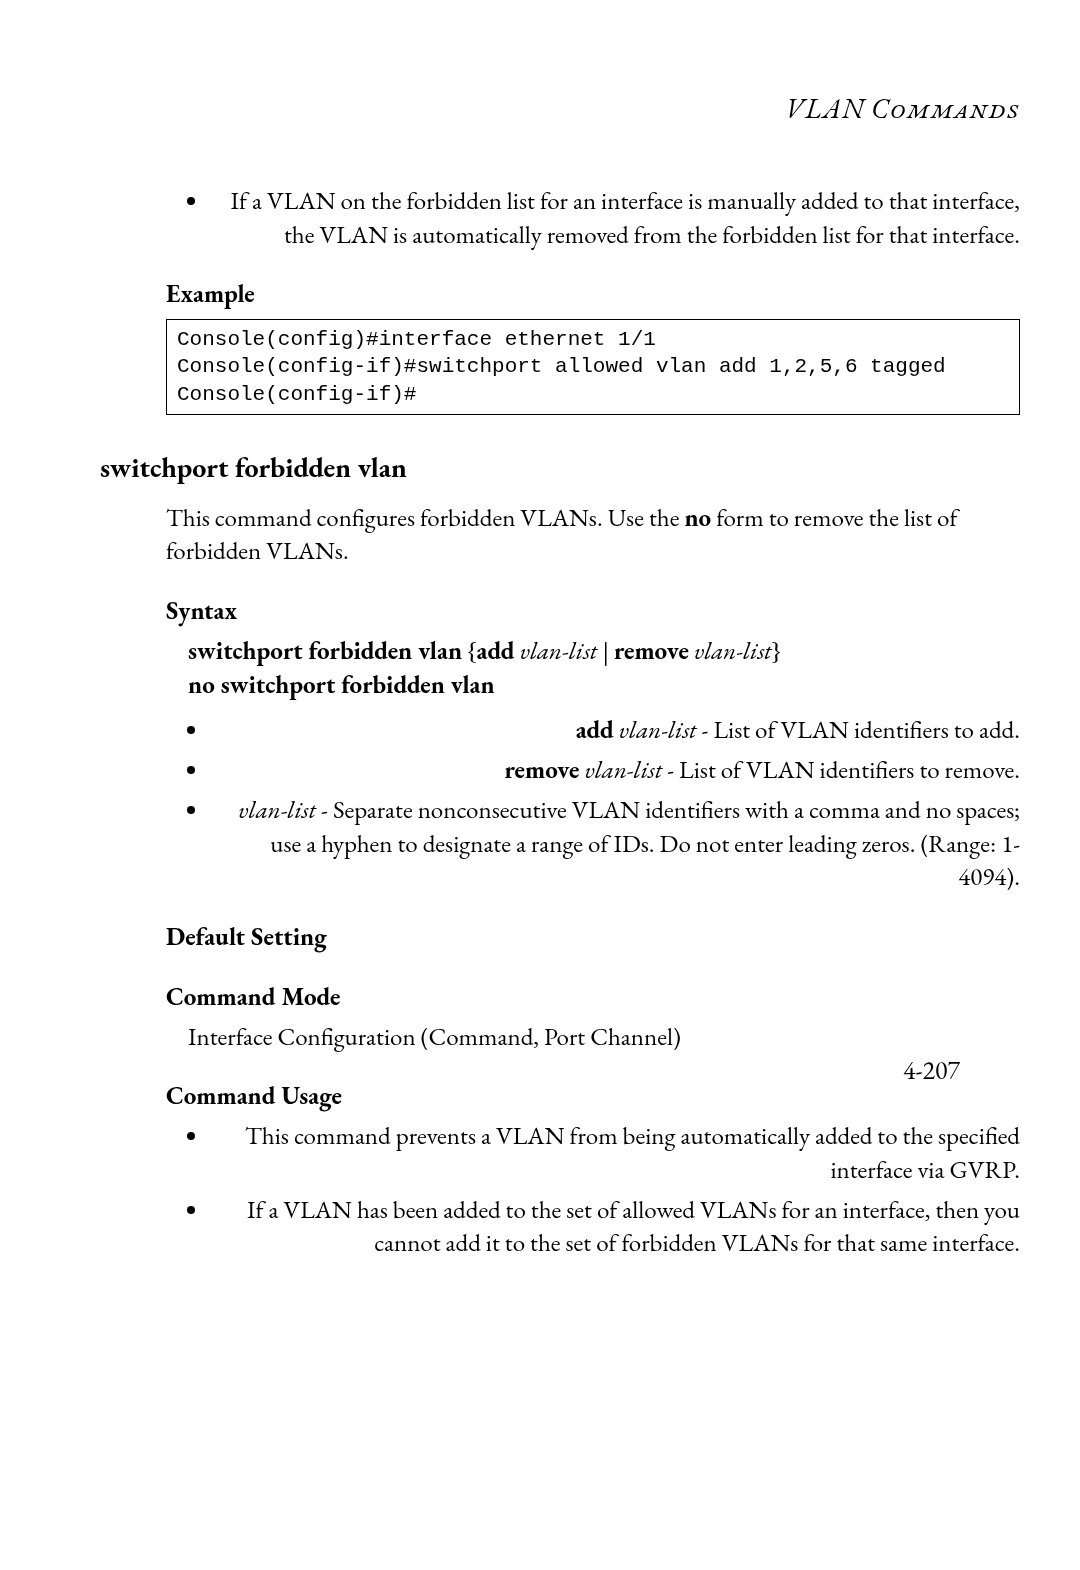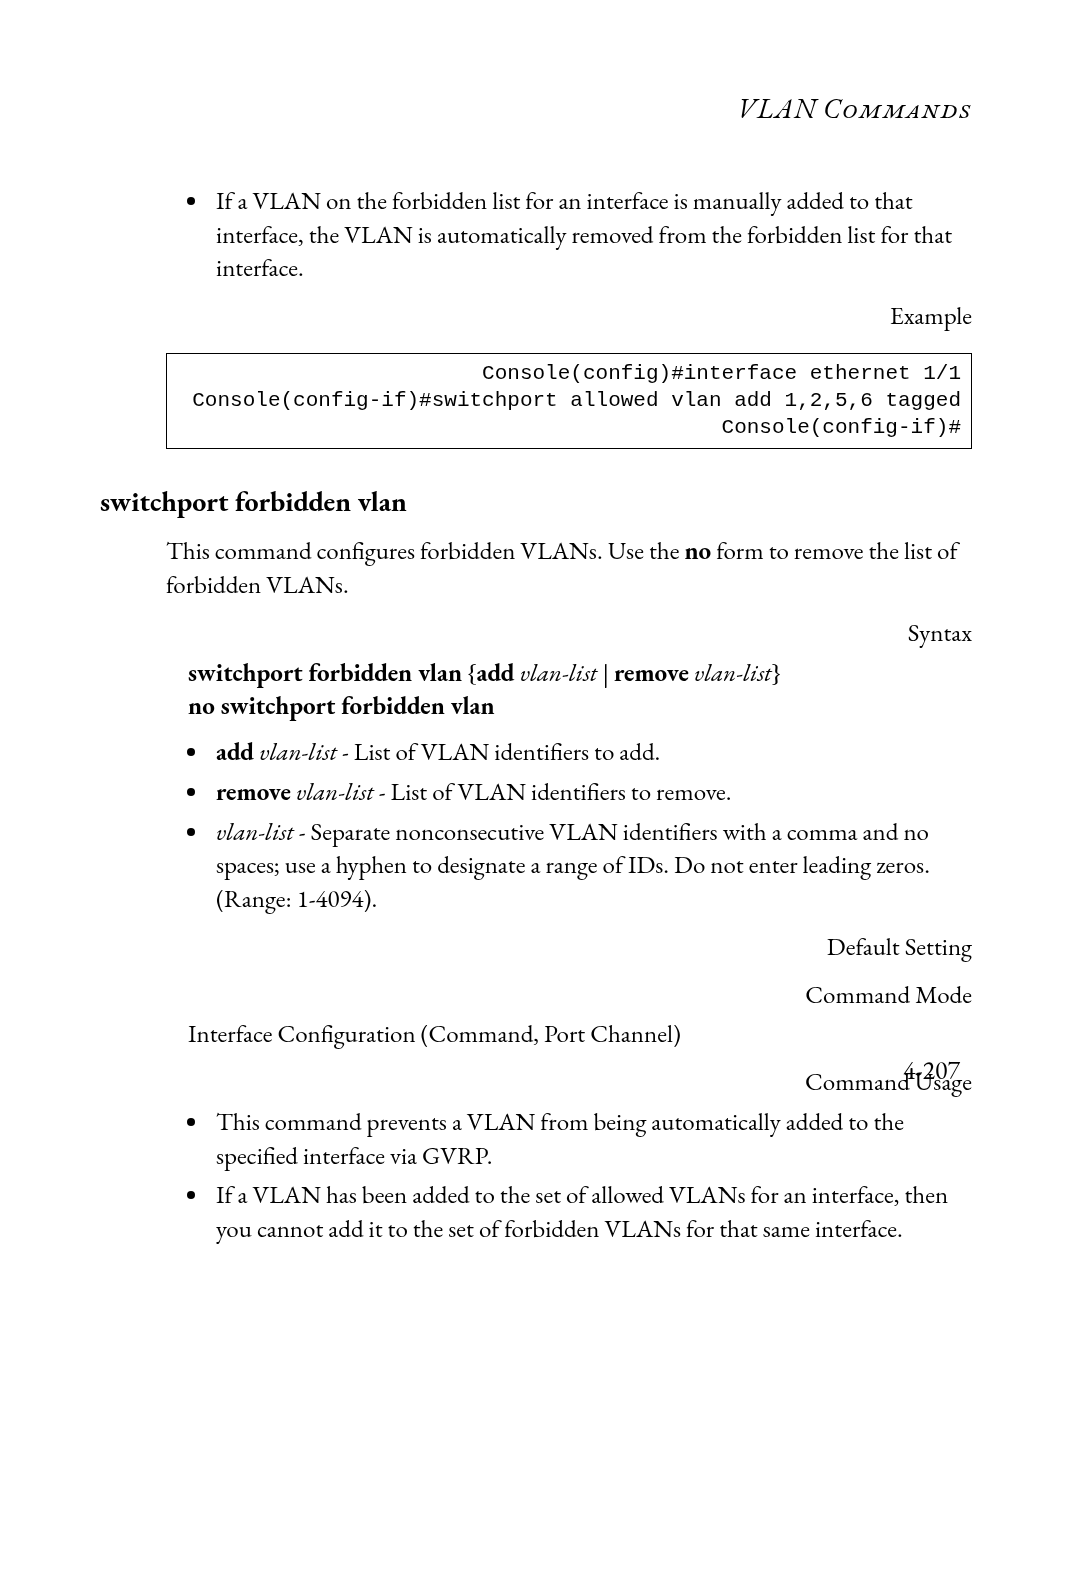--- a/index.html
+++ b/index.html
@@ -8,64 +8,63 @@
     background: #fff;
     width: 1080px;
     height: 1570px;
     font-family: Garamond, "EB Garamond", "Adobe Garamond Pro", "Times New Roman", serif;
     color: #000;
     font-size: 25px;
     line-height: 1.35;
   }
   .page {
     box-sizing: border-box;
-    padding: 90px 108px 60px 100px;
+    padding: 90px 60px 60px 100px;
     position: relative;
     height: 1166px;
   }
   .running-header {
     text-align: right;
     font-style: italic;
     font-variant: small-caps;
     font-size: 28px;
     letter-spacing: 1px;
     margin-bottom: 56px;
   }
   .body-indent {
     margin-left: 66px;
   }
   ul.bullets {
     margin: 0 0 10px 0;
     padding-left: 44px;
     list-style: disc;
+    text-align: right;
   }
   ul.bullets li {
     margin-bottom: 6px;
     padding-left: 6px;
   }
   .subhead {
-    font-weight: normal;
+    font-weight: bold;
     font-size: 25px;
-    margin-top: 14px;
+    margin-top: 26px;
     margin-bottom: 6px;
-    text-align: right;
   }
   .para {
     margin: 0 0 10px 0;
   }
   .code-block {
     border: 1px solid #000;
     font-family: "Courier New", Courier, monospace;
     font-size: 21px;
     padding: 6px 10px;
     white-space: pre;
     line-height: 1.3;
-    margin-top: 20px;
+    margin-top: 8px;
     margin-bottom: 34px;
-    text-align: right;
   }
   .section-title {
     font-weight: bold;
     font-size: 28px;
     margin-top: 20px;
     margin-bottom: 14px;
   }
   .syntax-indent {
     margin-left: 22px;
     margin-top: 0;

